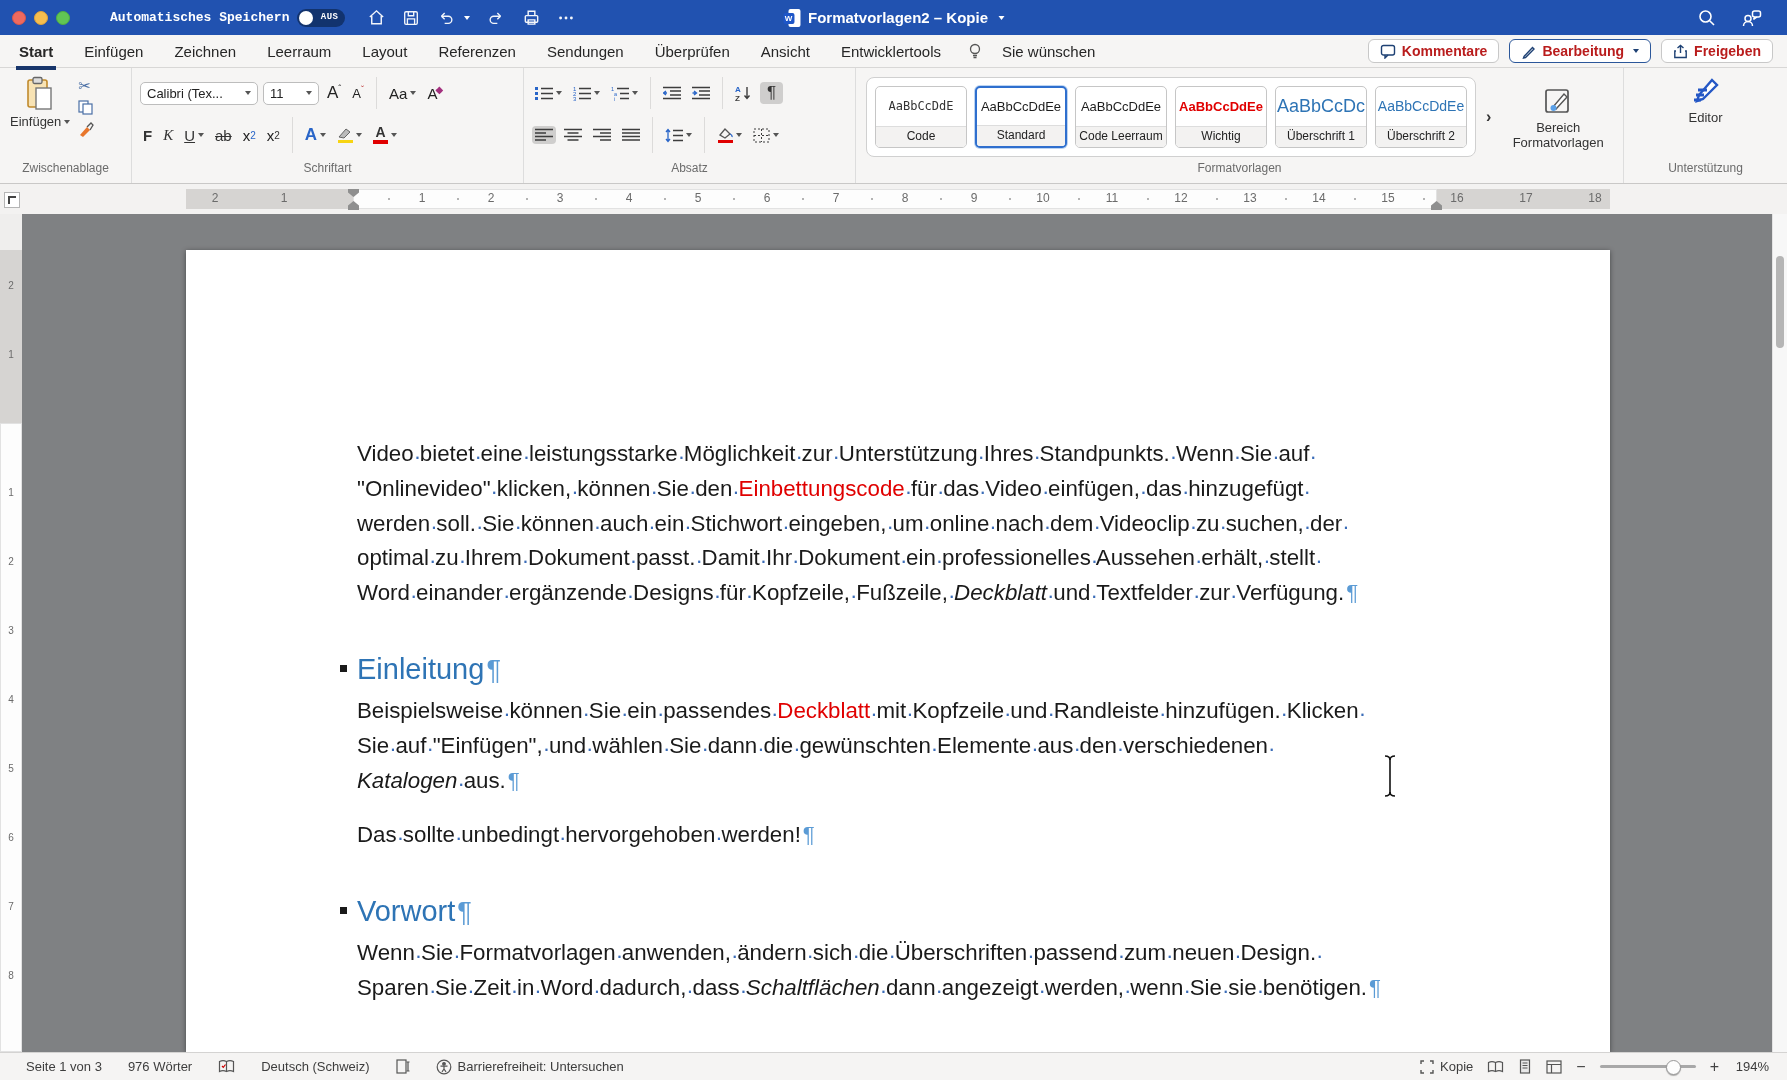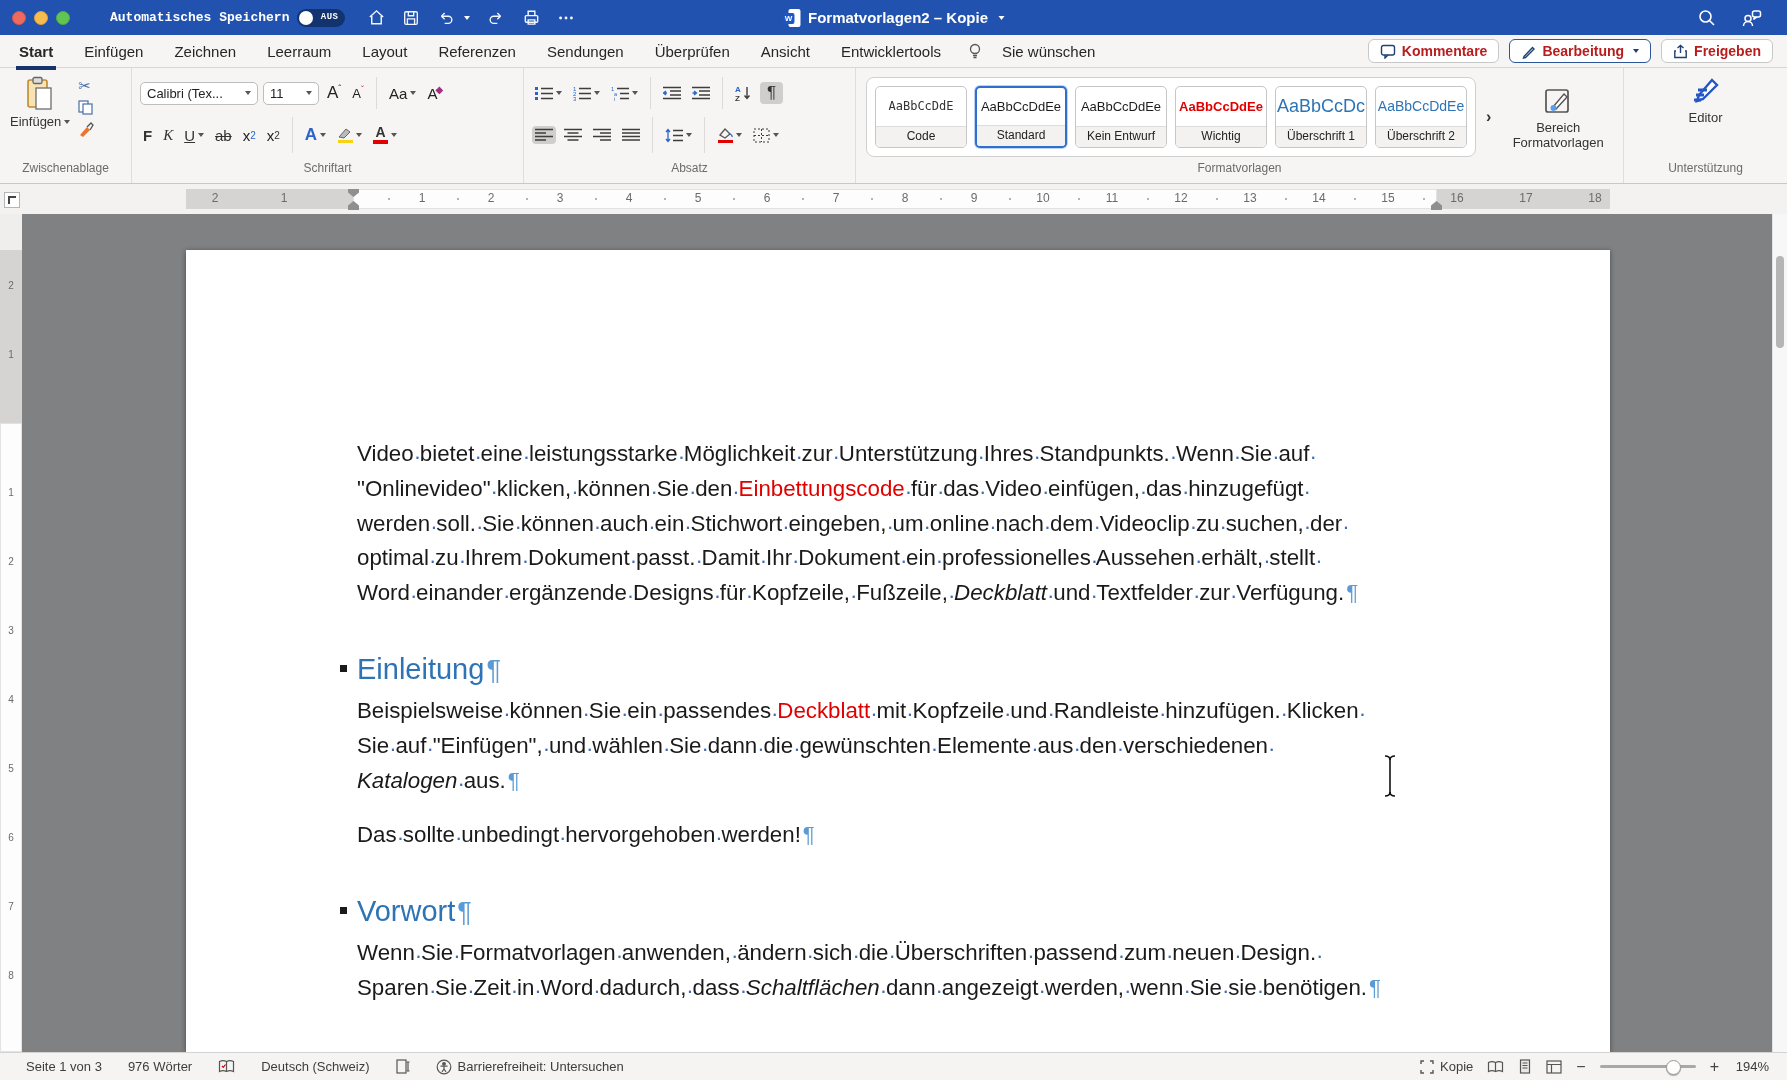--- a/index.html
+++ b/index.html
@@ -503,21 +503,21 @@
           <div class="scard">
             <div class="prev code">AaBbCcDdE</div>
             <div class="slab">Code</div>
           </div>
           <div class="scard selected">
             <div class="prev standard">AaBbCcDdEe</div>
             <div class="slab">Standard</div>
           </div>
           <div class="scard">
             <div class="prev plain">AaBbCcDdEe</div>
-            <div class="slab">Kein Entwurf</div>
+            <div class="slab">Code Leerraum</div>
           </div>
           <div class="scard">
             <div class="prev red">AaBbCcDdEe</div>
             <div class="slab">Wichtig</div>
           </div>
           <div class="scard">
             <div class="prev h1">AaBbCcDc</div>
             <div class="slab">Überschrift 1</div>
           </div>
           <div class="scard">

